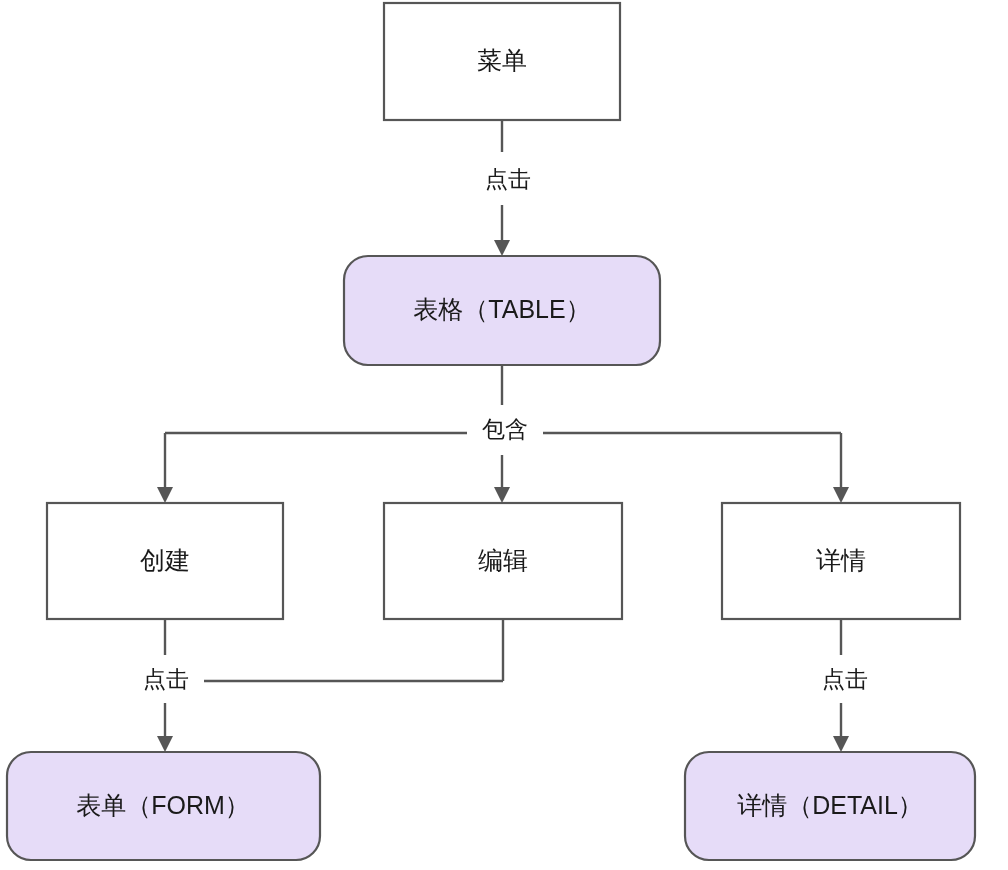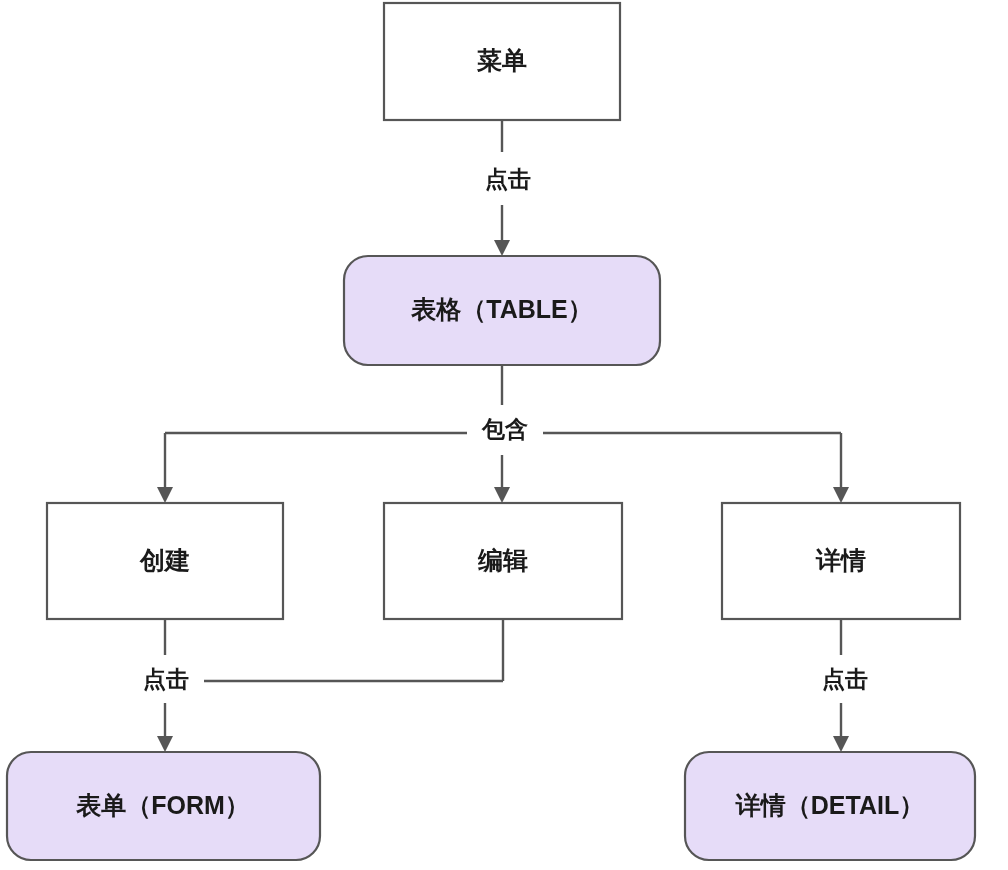--- a/index.html
+++ b/index.html
@@ -10,21 +10,20 @@
   }
   body {
     font-family: "Liberation Sans", "DejaVu Sans", sans-serif;
   }
   #diagram-root {
     position: relative;
     width: 1008px;
     height: 870px;
     background: #ffffff;
     overflow: hidden;
-    font-weight: bold;
   }
   #flow-svg {
     position: absolute;
     top: 0;
     left: 0;
     width: 1008px;
     height: 870px;
   }
   .node-shape {
     stroke: #565656;

